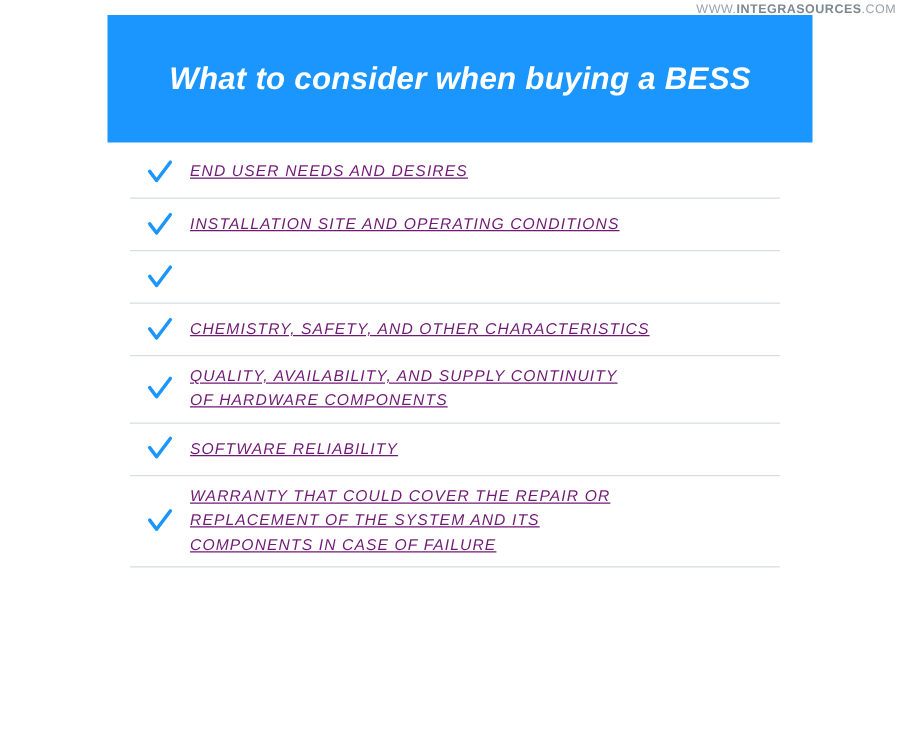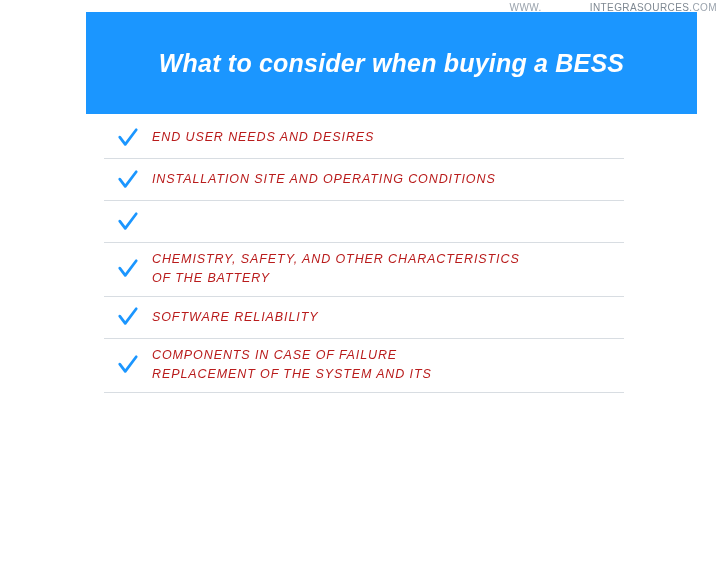--- a/index.html
+++ b/index.html
@@ -17,29 +17,28 @@
   .watermark {
     position: absolute;
     top: 2px;
     right: 8px;
     font-size: 10px;
     letter-spacing: 0.4px;
     color: #9aa3ad;
     font-family: "Liberation Sans", sans-serif;
   }
   .watermark .wm-strong {
-    font-weight: normal;
+    font-weight: bold;
     color: #7e8892;
-    margin-left: 48px;
   }
   .header-bar {
     position: absolute;
     left: 86px;
     top: 12px;
-    width: 611px;
+    width: 564px;
     height: 102px;
     background: #1b96ff;
     display: flex;
     align-items: center;
     justify-content: center;
   }
   .header-title {
     color: #ffffff;
     font-size: 25px;
     font-weight: bold;
@@ -68,28 +67,29 @@
     display: flex;
     align-items: center;
     justify-content: center;
   }
   .check {
     width: 22px;
     height: 22px;
     display: block;
   }
   .row-text {
-    color: #b91c1c;
+    color: #701a75;
     font-size: 12.5px;
     font-style: italic;
     letter-spacing: 0.9px;
     line-height: 1.55;
     text-transform: uppercase;
     font-family: "Liberation Sans", sans-serif;
     padding-right: 6px;
+    text-decoration: underline;
   }
   .row-text .line {
     display: block;
     white-space: nowrap;
   }
 </style>
 </head>
 <body>
 
 <div class="watermark">
@@ -135,42 +135,53 @@
   </div>
 
   <div class="row">
     <div class="check-cell">
       <svg class="check" viewBox="0 0 24 24" aria-hidden="true">
         <path d="M3 11 L9 19 L21 3" fill="none" stroke="#1b96ff" stroke-width="3" stroke-linecap="round" stroke-linejoin="round"></path>
       </svg>
     </div>
     <div class="row-text">
       <span class="line">Chemistry, safety, and other characteristics</span>
-      <span class="line">of the battery</span>
     </div>
   </div>
 
+  <div class="row">
+    <div class="check-cell">
+      <svg class="check" viewBox="0 0 24 24" aria-hidden="true">
+        <path d="M3 11 L9 19 L21 3" fill="none" stroke="#1b96ff" stroke-width="3" stroke-linecap="round" stroke-linejoin="round"></path>
+      </svg>
+    </div>
+    <div class="row-text">
+      <span class="line">Quality, availability, and supply continuity</span>
+      <span class="line">of hardware components</span>
+    </div>
+  </div>
 
   <div class="row">
     <div class="check-cell">
       <svg class="check" viewBox="0 0 24 24" aria-hidden="true">
         <path d="M3 11 L9 19 L21 3" fill="none" stroke="#1b96ff" stroke-width="3" stroke-linecap="round" stroke-linejoin="round"></path>
       </svg>
     </div>
     <div class="row-text">
       <span class="line">Software reliability</span>
     </div>
   </div>
 
 
   <div class="row">
     <div class="check-cell">
       <svg class="check" viewBox="0 0 24 24" aria-hidden="true">
         <path d="M3 11 L9 19 L21 3" fill="none" stroke="#1b96ff" stroke-width="3" stroke-linecap="round" stroke-linejoin="round"></path>
       </svg>
     </div>
     <div class="row-text">
+      <span class="line">Warranty that could cover the repair or</span>
+      <span class="line">replacement of the system and its</span>
       <span class="line">components in case of failure</span>
-      <span class="line">replacement of the system and its</span>
     </div>
   </div>
 
 </div>
 
 </body></html>

